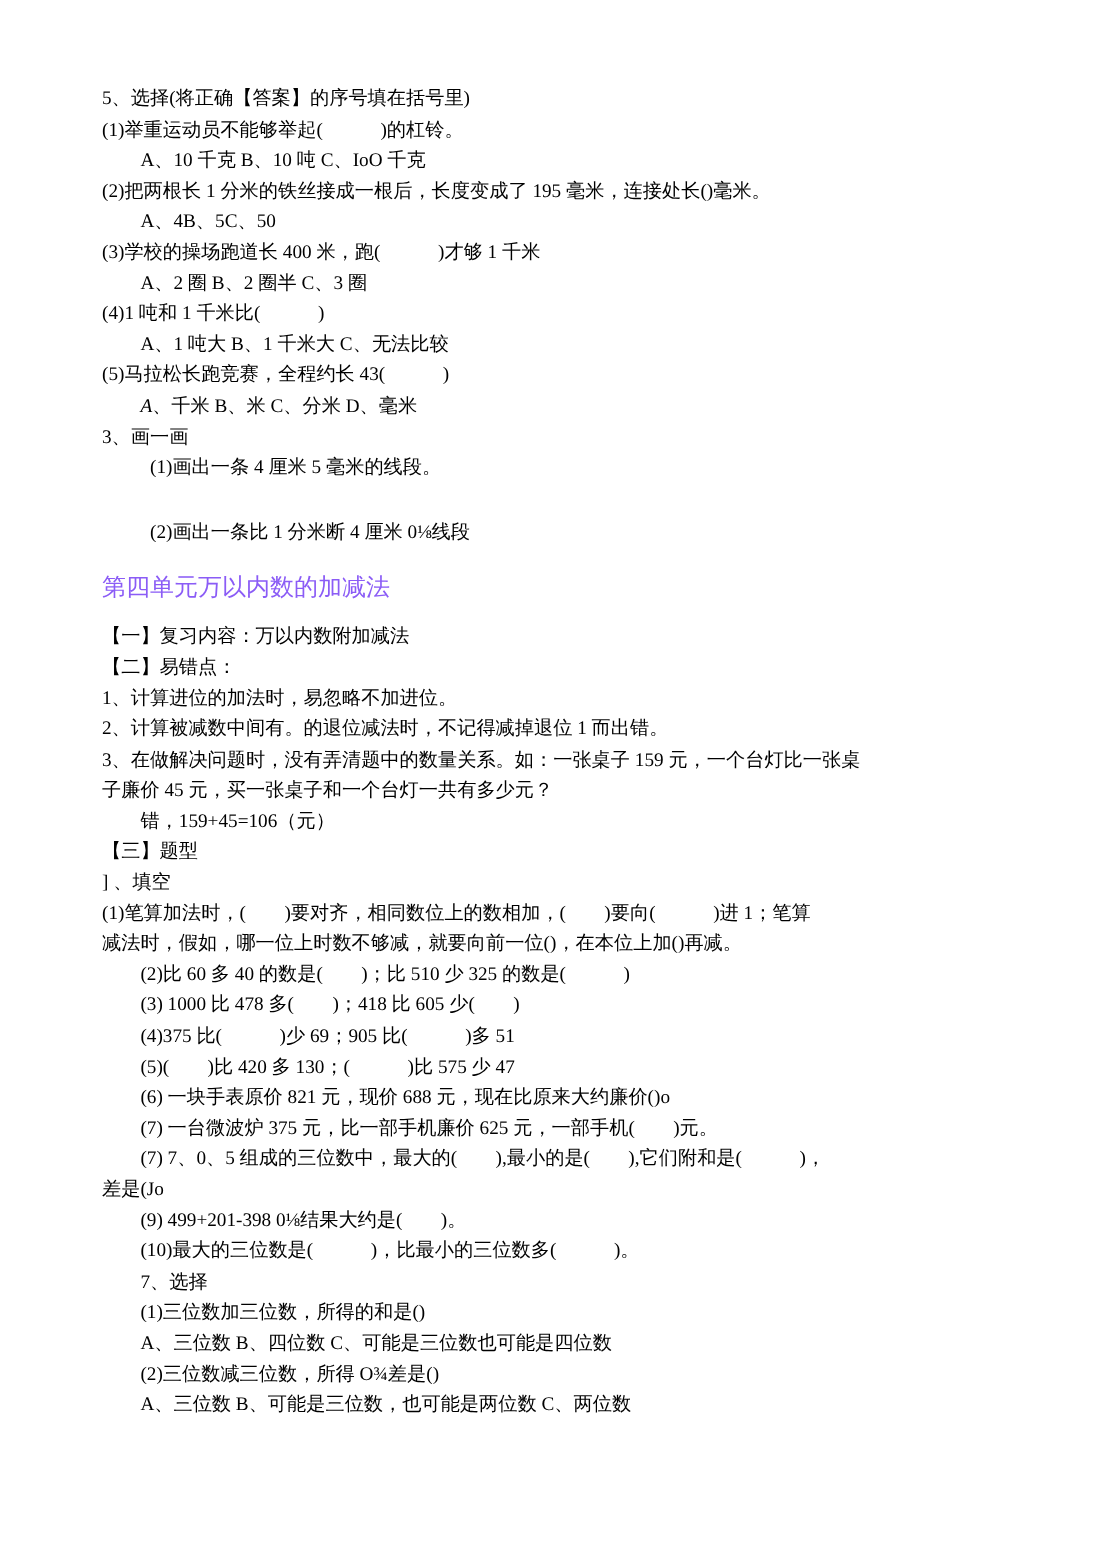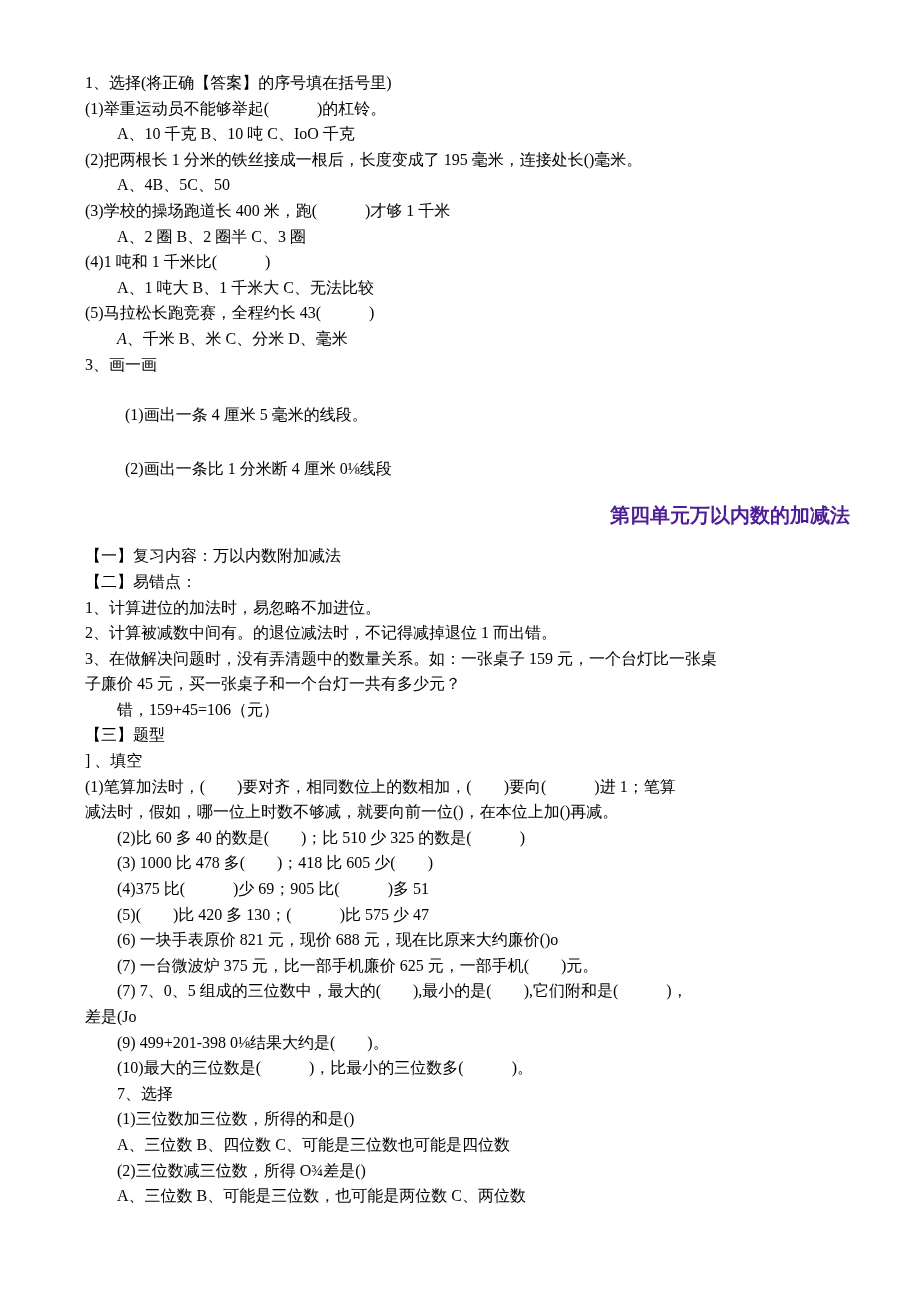--- a/index.html
+++ b/index.html
@@ -13,35 +13,35 @@
     width: 920px;
     box-sizing: border-box;
   }
   .line {
     margin: 0;
     padding: 0;
   }
   .indent1 { padding-left: 2em; }
   .indent2 { padding-left: 2.5em; }
   .section-title {
-    text-align: right;
-    color: #4c1d95;
+    text-align: left;
+    color: #8b5cf6;
     font-size: 20px;
-    font-weight: bold;
+    font-weight: normal;
     margin: 18px 0 12px 0;
     font-family: "SimHei", "黑体", sans-serif;
   }
   .spacer { height: 18px; }
   .italic { font-style: italic; }
-  .aftergap { margin-bottom: 10px; margin-top: 25px; }
+  .aftergap { margin-bottom: 10px; }
 </style>
 </head>
 <body>
 
-<p class="line">1、选择(将正确【答案】的序号填在括号里)</p>
+<p class="line">5、选择(将正确【答案】的序号填在括号里)</p>
 <p class="line">(1)举重运动员不能够举起(　　　)的杠铃。</p>
 <p class="line indent1">A、10 千克 B、10 吨 C、IoO 千克</p>
 <p class="line">(2)把两根长 1 分米的铁丝接成一根后，长度变成了 195 毫米，连接处长()毫米。</p>
 <p class="line indent1">A、4B、5C、50</p>
 <p class="line">(3)学校的操场跑道长 400 米，跑(　　　)才够 1 千米</p>
 <p class="line indent1">A、2 圈 B、2 圈半 C、3 圈</p>
 <p class="line">(4)1 吨和 1 千米比(　　　)</p>
 <p class="line indent1">A、1 吨大 B、1 千米大 C、无法比较</p>
 <p class="line">(5)马拉松长跑竞赛，全程约长 43(　　　)</p>
 <p class="line indent1"><span class="italic">A</span><span>、千米 B、米 C、分米 D、毫米</span></p>

